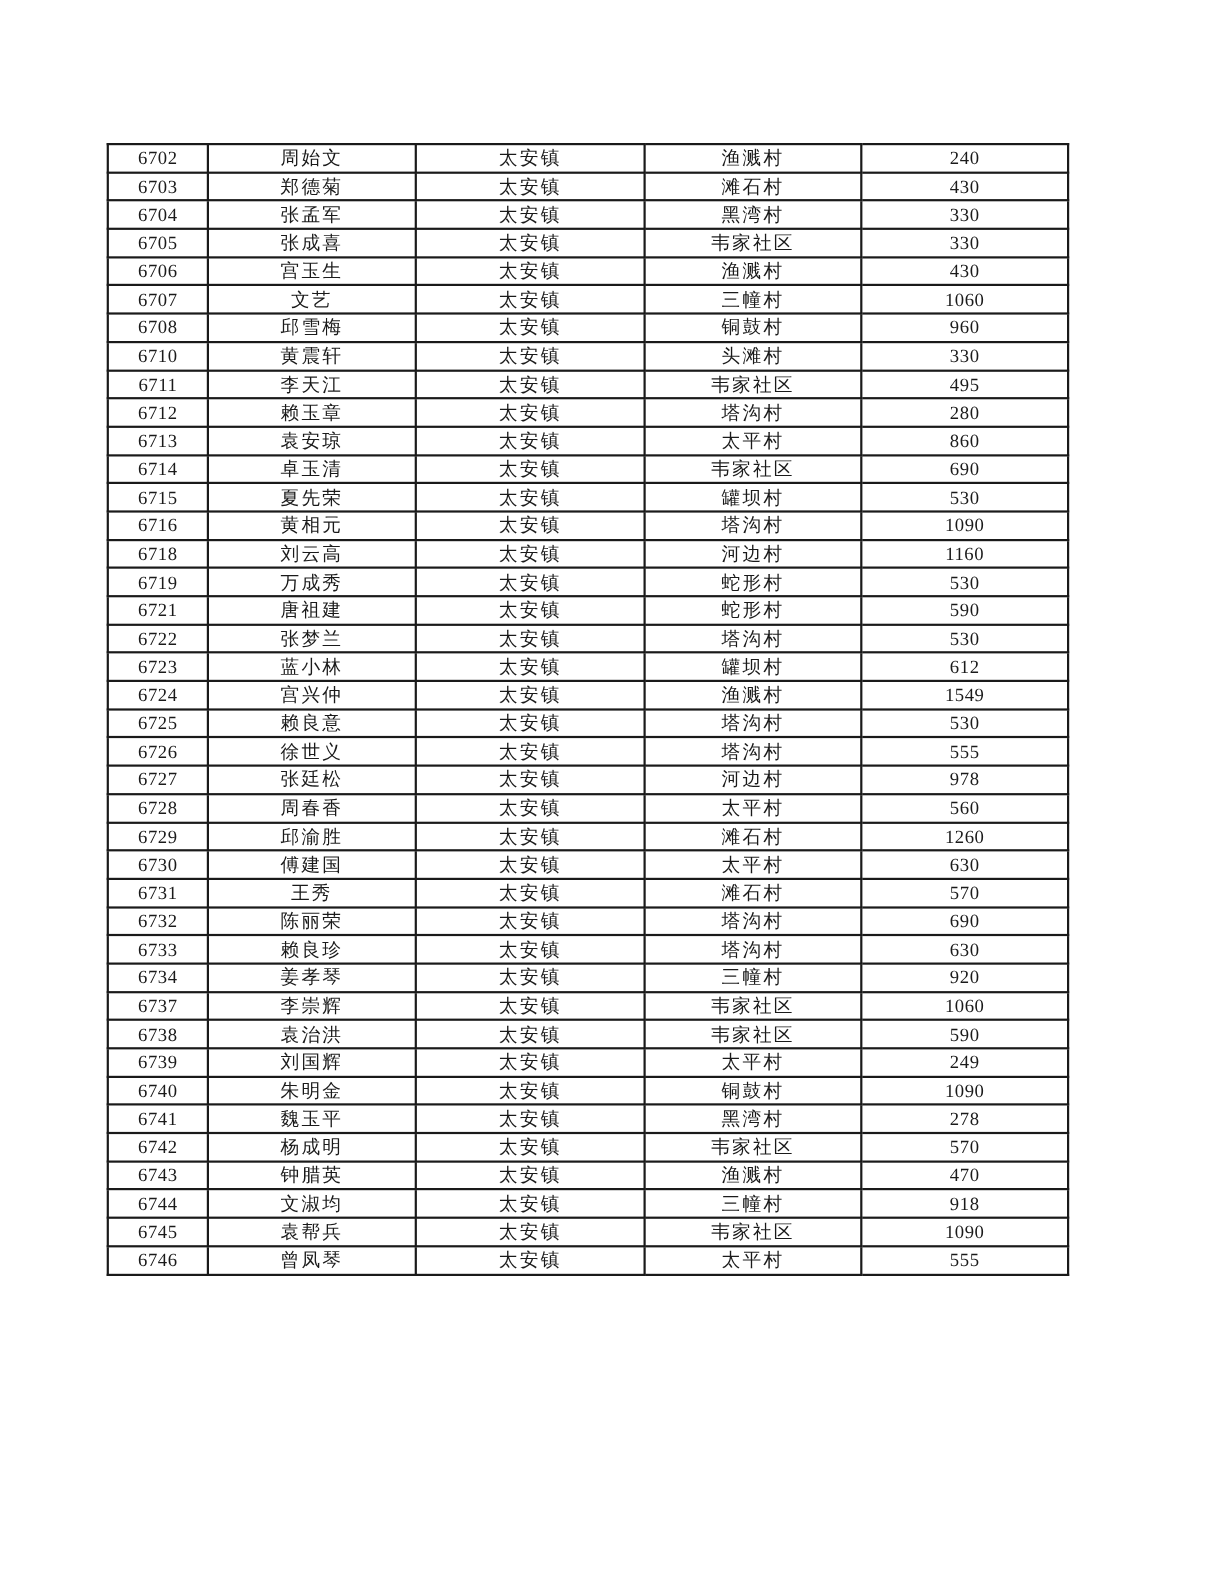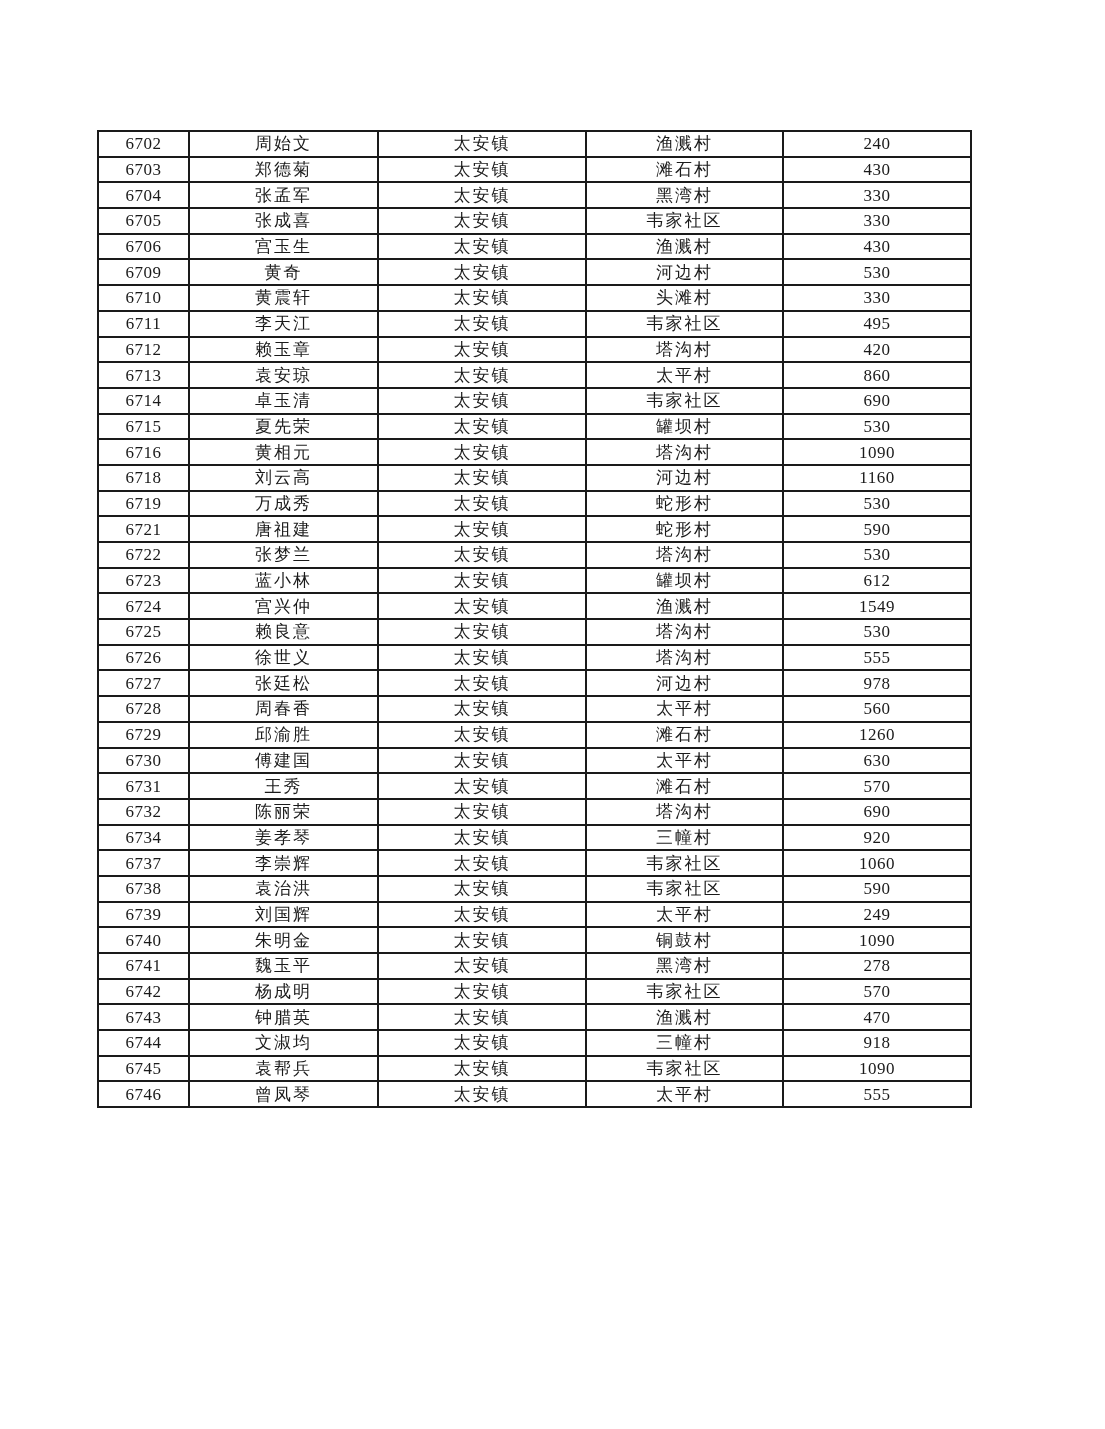--- a/index.html
+++ b/index.html
@@ -82,46 +82,53 @@
         <td class="num">330</td>
       </tr>
       <tr>
         <td class="num">6706</td>
         <td class="cjk">宫玉生</td>
         <td class="cjk">太安镇</td>
         <td class="cjk">渔溅村</td>
         <td class="num">430</td>
       </tr>
       <tr>
-        <td class="num">6709</td>
-        <td class="cjk">黄奇</td>
-        <td class="cjk">太安镇</td>
-        <td class="cjk">河边村</td>
-        <td class="num">530</td>
+        <td class="num">6707</td>
+        <td class="cjk">文艺</td>
+        <td class="cjk">太安镇</td>
+        <td class="cjk">三幢村</td>
+        <td class="num">1060</td>
+      </tr>
+      <tr>
+        <td class="num">6708</td>
+        <td class="cjk">邱雪梅</td>
+        <td class="cjk">太安镇</td>
+        <td class="cjk">铜鼓村</td>
+        <td class="num">960</td>
       </tr>
       <tr>
         <td class="num">6710</td>
         <td class="cjk">黄震轩</td>
         <td class="cjk">太安镇</td>
         <td class="cjk">头滩村</td>
         <td class="num">330</td>
       </tr>
       <tr>
         <td class="num">6711</td>
         <td class="cjk">李天江</td>
         <td class="cjk">太安镇</td>
         <td class="cjk">韦家社区</td>
         <td class="num">495</td>
       </tr>
       <tr>
         <td class="num">6712</td>
         <td class="cjk">赖玉章</td>
         <td class="cjk">太安镇</td>
         <td class="cjk">塔沟村</td>
-        <td class="num">420</td>
+        <td class="num">280</td>
       </tr>
       <tr>
         <td class="num">6713</td>
         <td class="cjk">袁安琼</td>
         <td class="cjk">太安镇</td>
         <td class="cjk">太平村</td>
         <td class="num">860</td>
       </tr>
       <tr>
         <td class="num">6714</td>
@@ -234,20 +241,27 @@
         <td class="cjk">太安镇</td>
         <td class="cjk">滩石村</td>
         <td class="num">570</td>
       </tr>
       <tr>
         <td class="num">6732</td>
         <td class="cjk">陈丽荣</td>
         <td class="cjk">太安镇</td>
         <td class="cjk">塔沟村</td>
         <td class="num">690</td>
+      </tr>
+      <tr>
+        <td class="num">6733</td>
+        <td class="cjk">赖良珍</td>
+        <td class="cjk">太安镇</td>
+        <td class="cjk">塔沟村</td>
+        <td class="num">630</td>
       </tr>
       <tr>
         <td class="num">6734</td>
         <td class="cjk">姜孝琴</td>
         <td class="cjk">太安镇</td>
         <td class="cjk">三幢村</td>
         <td class="num">920</td>
       </tr>
       <tr>
         <td class="num">6737</td>

